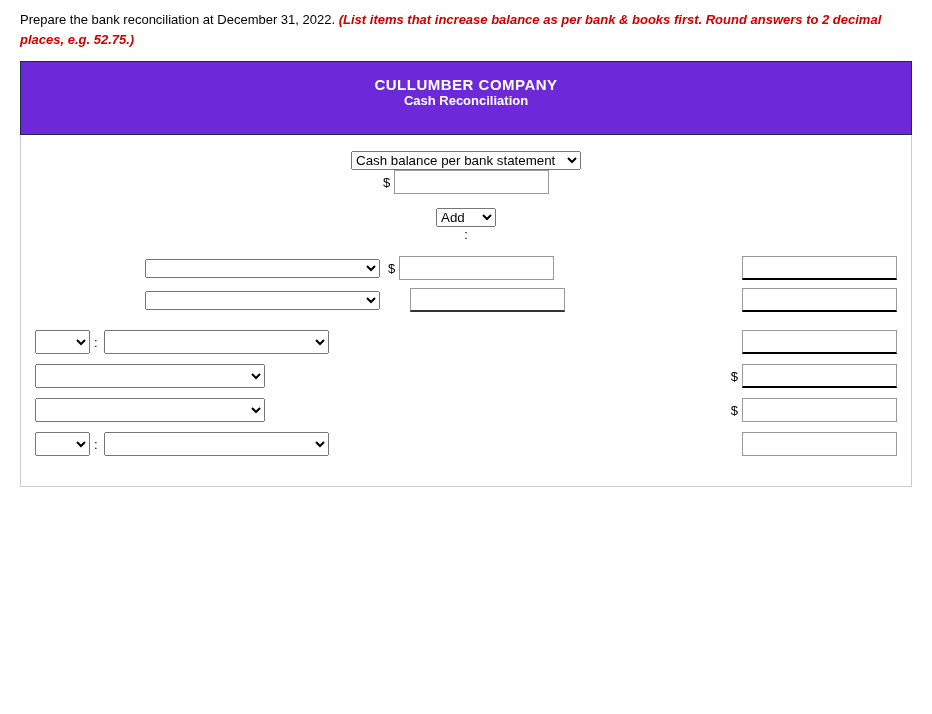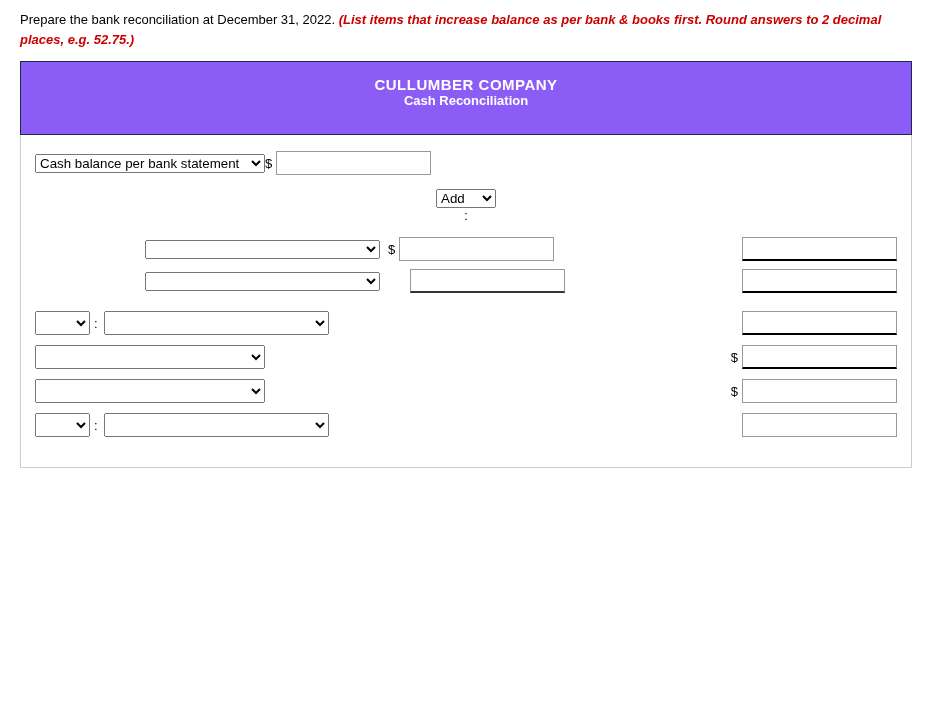--- a/index.html
+++ b/index.html
@@ -20,21 +20,21 @@
       font-size: 13px;
       line-height: 1.5;
       margin-bottom: 12px;
     }
     .instructions .highlight {
       color: #cc0000;
       font-weight: bold;
       font-style: italic;
     }
     .header-box {
-      background-color: #8b5cf6;
+      background-color: #6d28d9;
       color: #fff;
       text-align: center;
       padding: 14px 10px 16px 10px;
       margin-bottom: 0;
       border: 1px solid #1a2a4a;
     }
     .header-box .company-name {
       font-size: 15px;
       font-weight: bold;
       letter-spacing: 0.5px;
@@ -75,20 +75,21 @@
     }
     .colon {
       margin: 0 4px;
       font-size: 13px;
     }
     
     .cash-balance-row {
       display: flex;
       align-items: center;
       margin-bottom: 14px;
+      flex-direction: column;
     }
     .cash-balance-left select {
       min-width: 230px;
     }
     .cash-balance-right {
       display: flex;
       align-items: center;
     }
     .cash-balance-right input {
       width: 155px;

